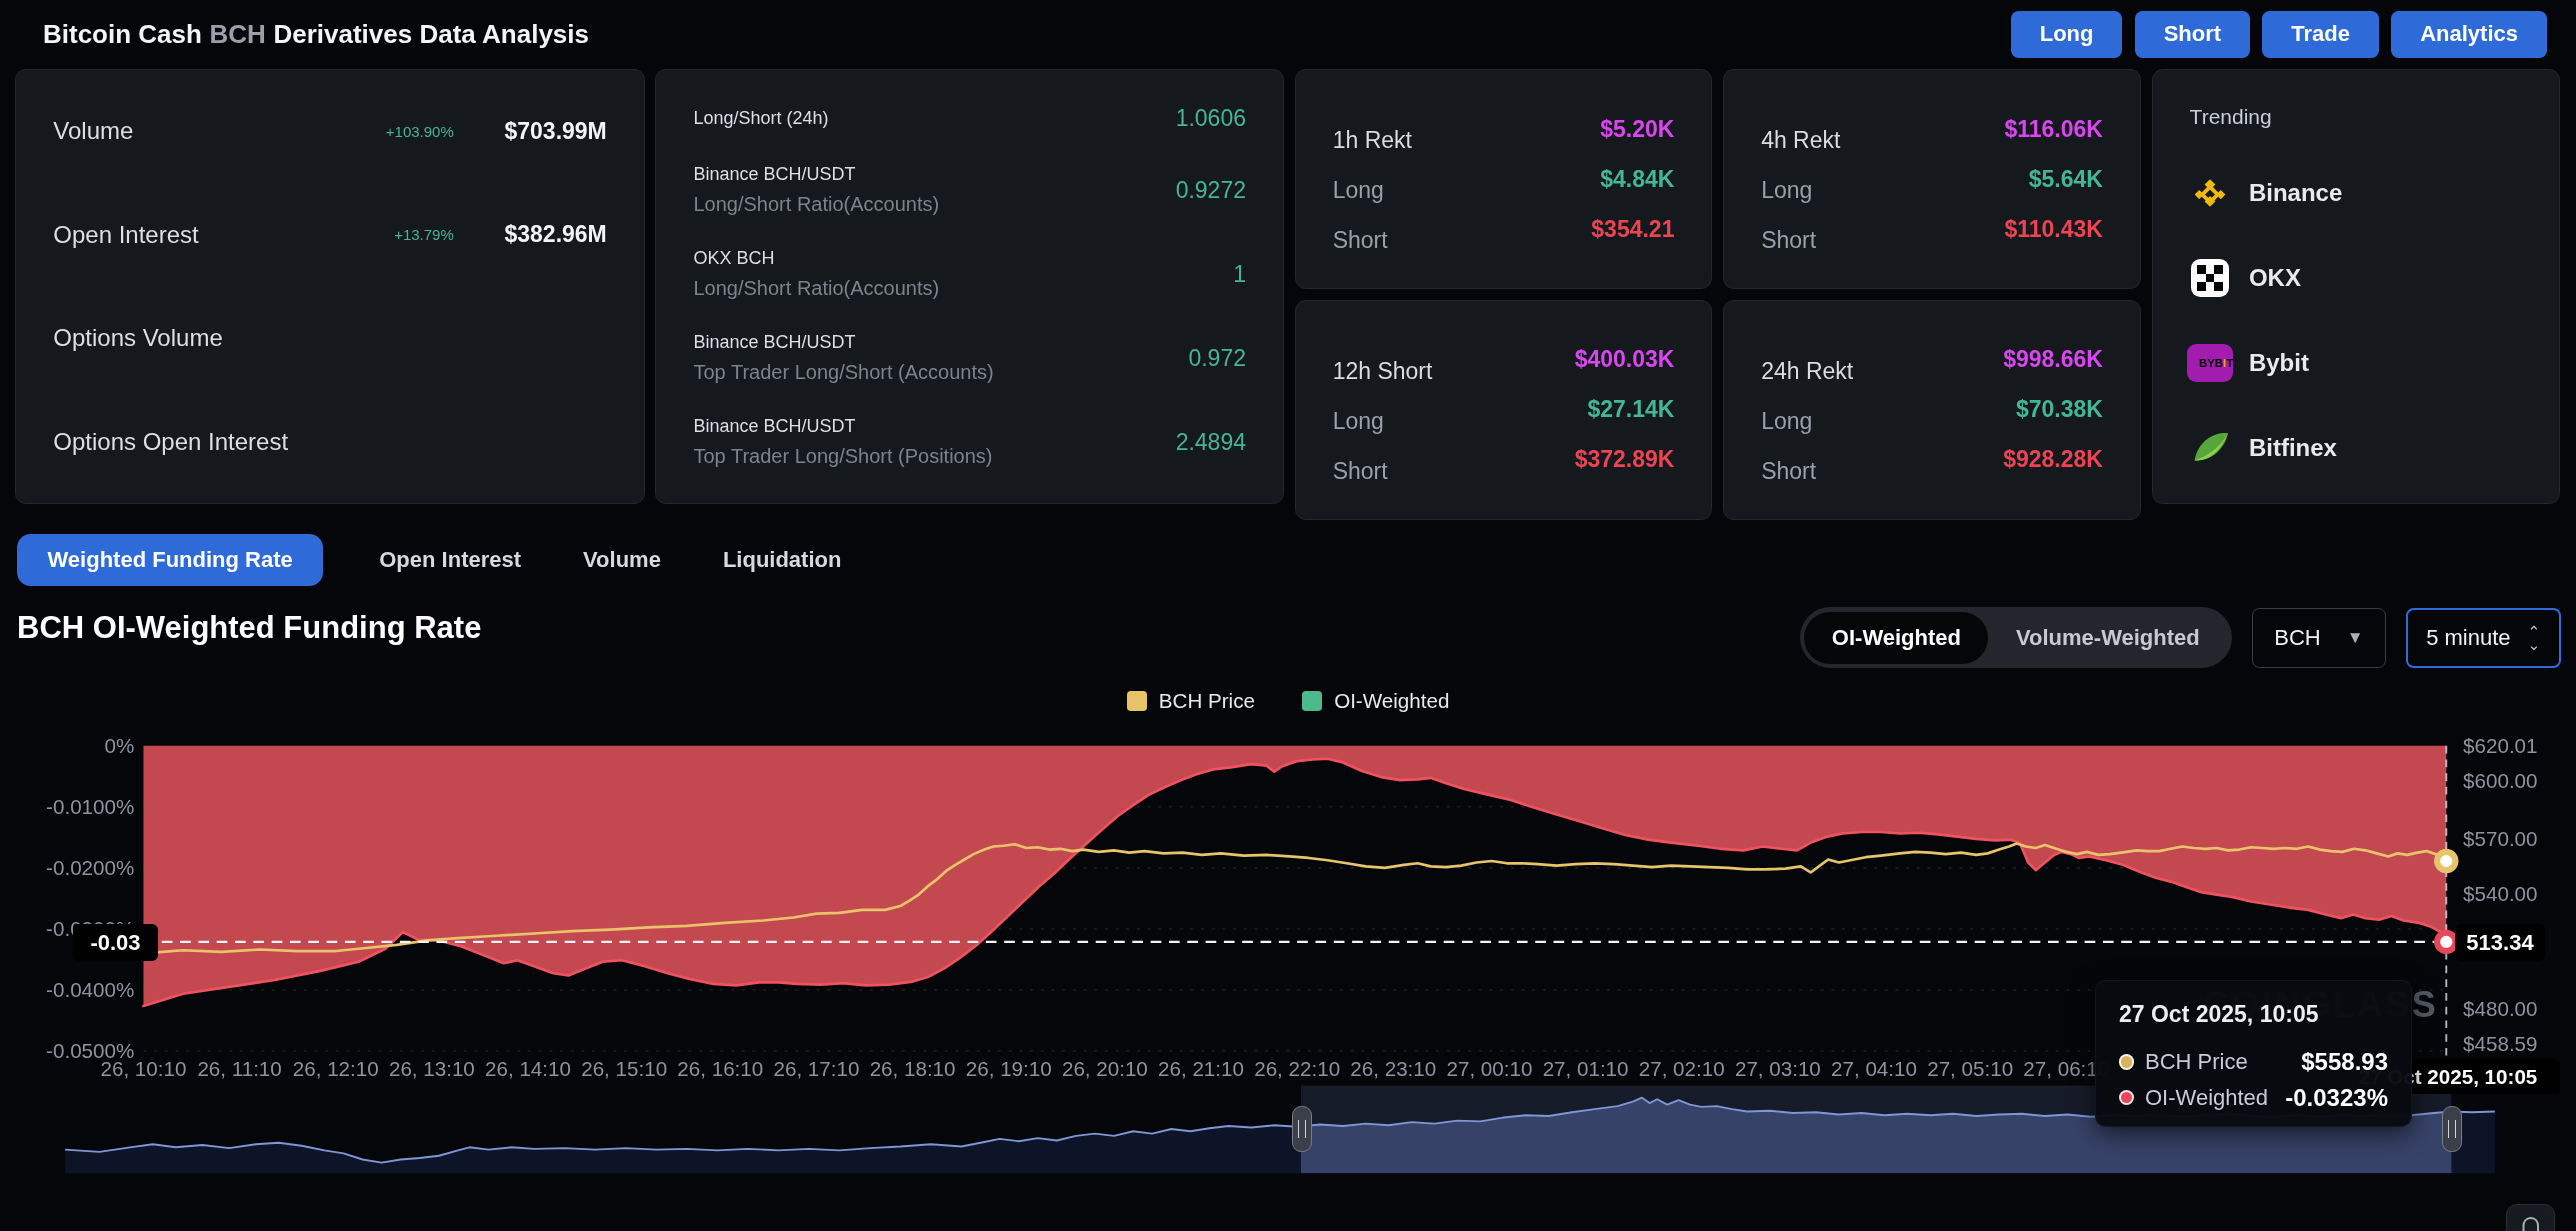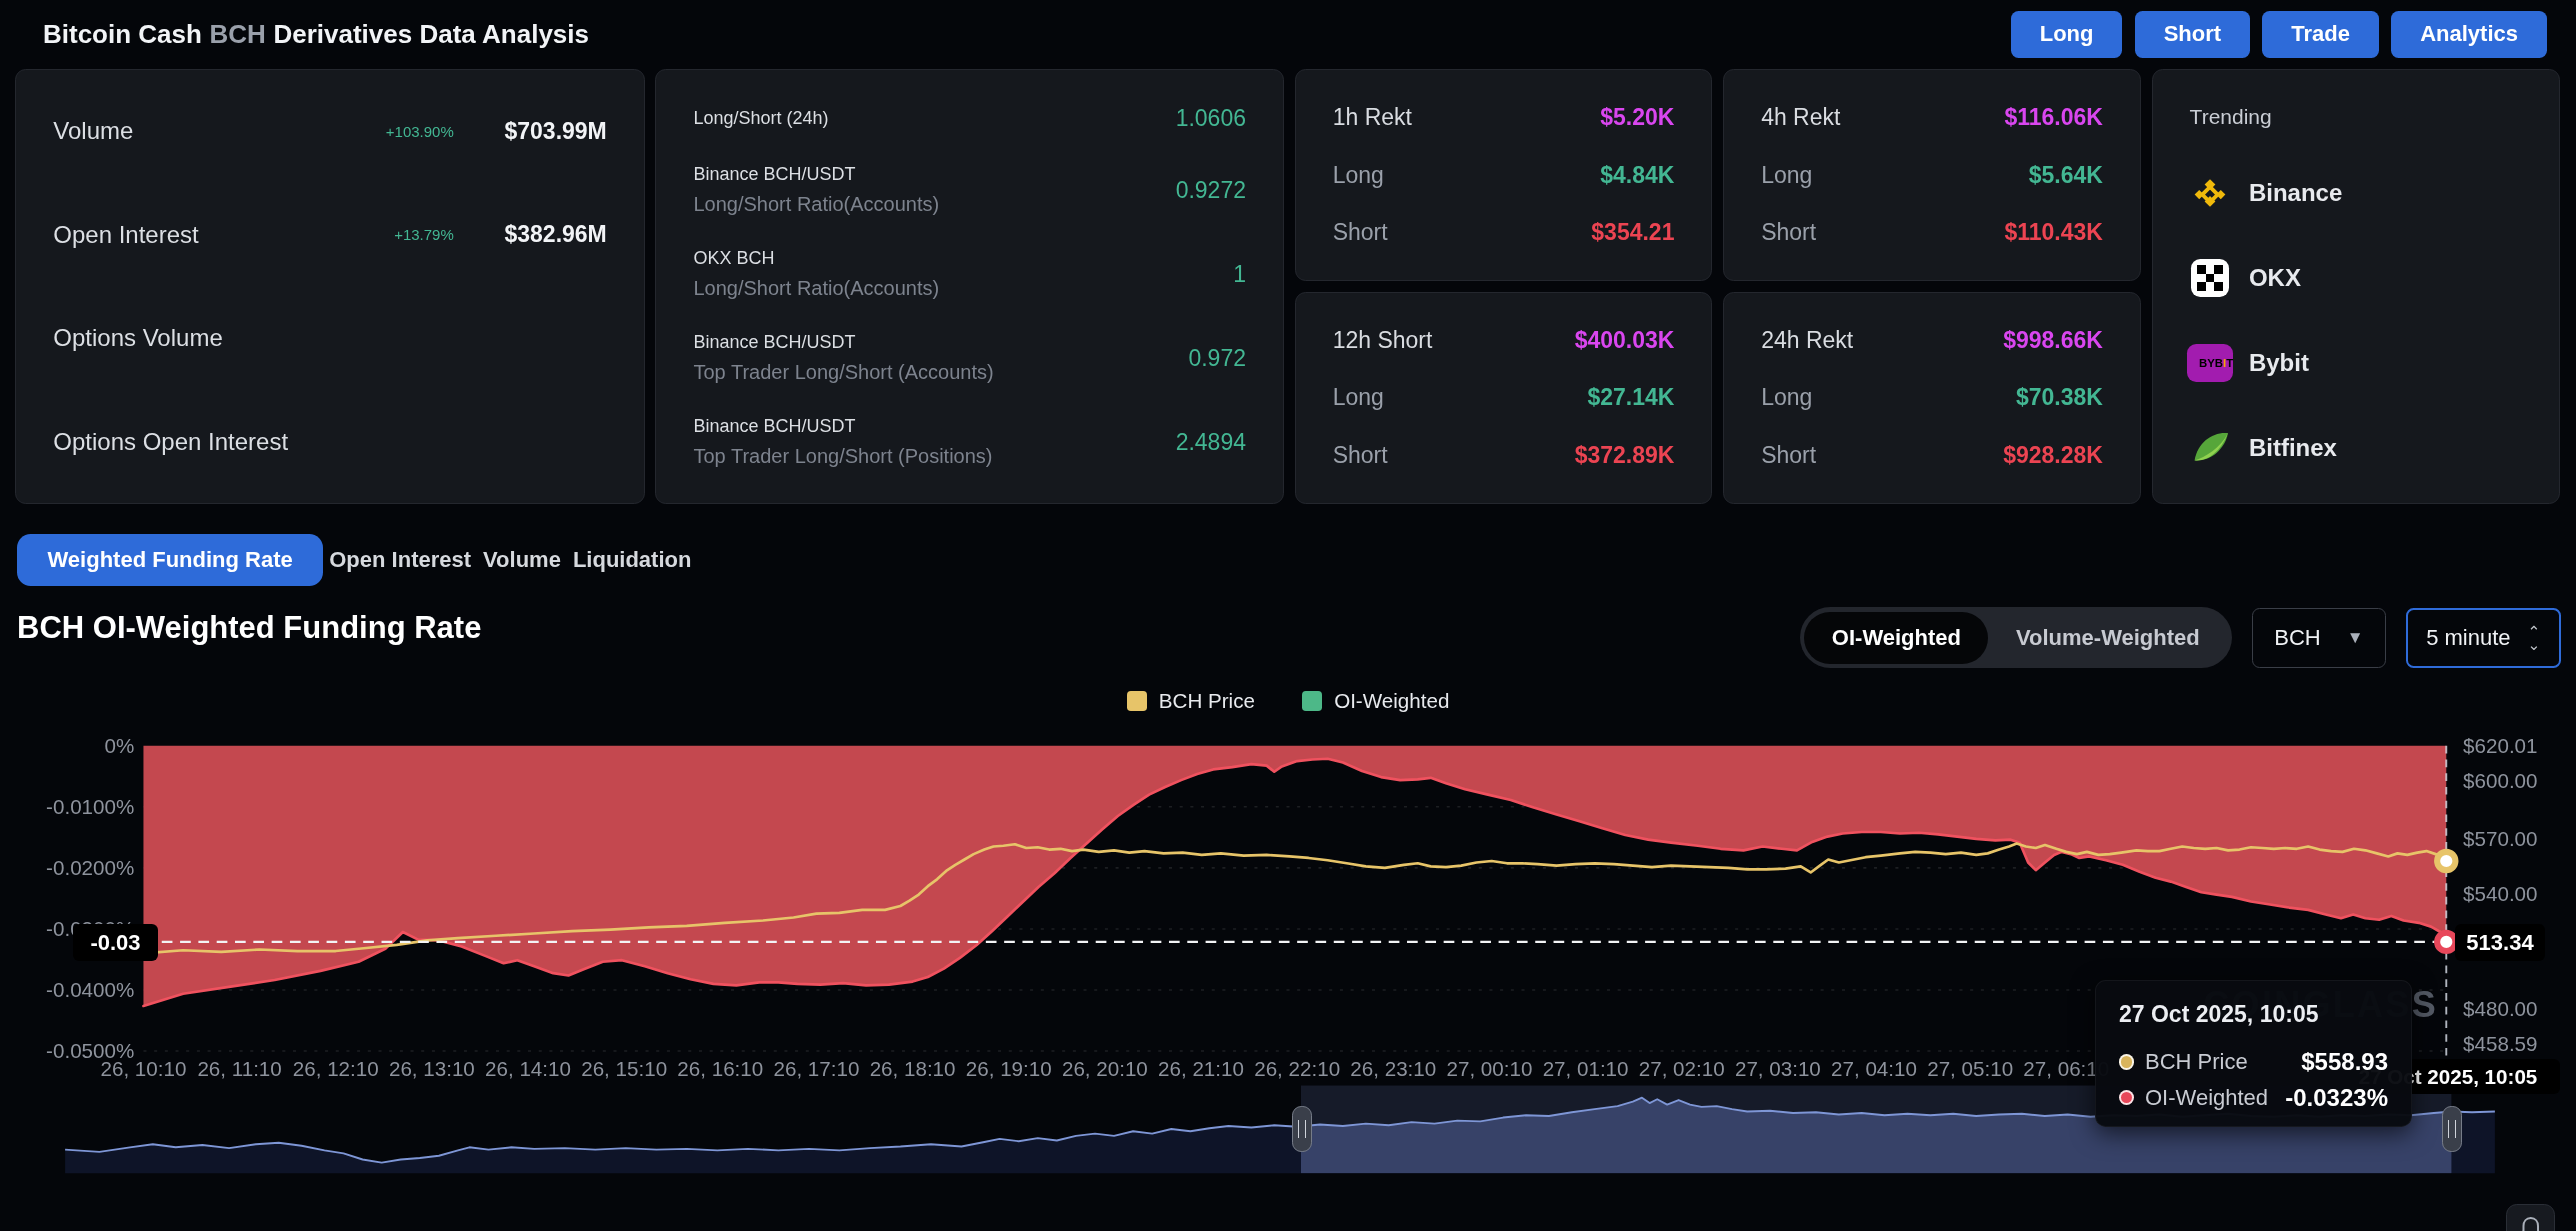--- a/index.html
+++ b/index.html
@@ -23,37 +23,37 @@
   .srow .val{width:153px;text-align:right;font-size:23px;font-weight:600;color:#f2f4f7;}
   .card.ls{width:629px;padding:35px 37px;display:flex;flex-direction:column;justify-content:space-between;}
   .lrow{display:flex;align-items:center;}
   .lrow .lwrap{flex:1;}
   .lrow .main{font-size:18px;color:#dcdfe4;}
   .lrow .sub{font-size:20px;color:#7d838e;margin-top:7.6px;}
   .lrow .lval{font-size:23px;color:#43b793;text-align:right;white-space:nowrap;}
   .rekt-grid{width:847px;display:grid;grid-template-columns:1fr 1fr;grid-template-rows:1fr 1fr;gap:10.7px;}
   .card.rekt{padding:34px 37px;display:flex;flex-direction:column;justify-content:space-between;}
   .rrow{display:flex;align-items:center;justify-content:space-between;font-size:23px;}
-  .rrow .rl{color:#9aa0aa;}
+  .rrow .rl{color:#9aa0aa;margin-top:23px;}
   .rrow.first .rl{color:#d9dce1;}
   .rrow .rv{font-weight:600;}
   .rv.white{color:#d946ef;} .rv.green{color:#43b793;} .rv.red{color:#ec4452;}
   .card.trending{width:409px;padding:35px 37px;display:flex;flex-direction:column;justify-content:space-between;}
   .t-title{font-size:21px;color:#c9cdd4;}
   .titem{display:flex;align-items:center;gap:18.3px;cursor:pointer;}
   .ticon{width:41px;height:41px;flex:0 0 41px;display:flex;align-items:center;justify-content:center;}
   .tname{font-size:24px;font-weight:700;color:#e8eaee;}
   .okx-box{width:38px;height:38px;background:#fff;border-radius:9.2px;display:grid;
            grid-template-columns:repeat(3,1fr);grid-template-rows:repeat(3,1fr);padding:6.1px;box-sizing:border-box;}
   .okx-box i{background:transparent;} .okx-box i.f{background:#000;}
   .bybit-box{width:38px;height:38px;background:#a21caf;border-radius:9.2px;display:flex;align-items:center;
              justify-content:center;font-size:11.4px;font-weight:800;color:#000;letter-spacing:0;padding-left:12px;}
   .bybit-box .o{color:#f7a600;}
   
-  .tabs{position:absolute;left:17px;top:534px;height:52px;display:flex;align-items:center;}
+  .tabs{position:absolute;left:17px;top:534px;height:52px;display:flex;align-items:center;gap:50px;}
   .tab{background:none;border:none;color:#d6d9de;font-size:22px;font-weight:700;font-family:inherit;cursor:pointer;}
   .tab.active{background:#2e6bd9;color:#fff;border-radius:13.7px;height:52px;padding:0 30.5px;}
   
   .sec-title{position:absolute;left:17px;top:610px;font-size:31px;font-weight:800;color:#fff;margin:0;}
   .controls{position:absolute;right:15.3px;top:607px;height:61px;display:flex;gap:20px;align-items:center;}
   .seg{background:#23262d;border-radius:30.5px;height:61px;display:flex;align-items:center;padding:0 4.6px;}
   .seg button{background:none;border:none;color:#c7cad1;font-size:22px;font-weight:600;
               font-family:inherit;height:52px;padding:0 27.5px;border-radius:26px;cursor:pointer;}
   .seg button.on{background:#050608;color:#fff;}
   .select{height:60px;box-sizing:border-box;border:1.5px solid #3a3e47;border-radius:7.6px;display:flex;

